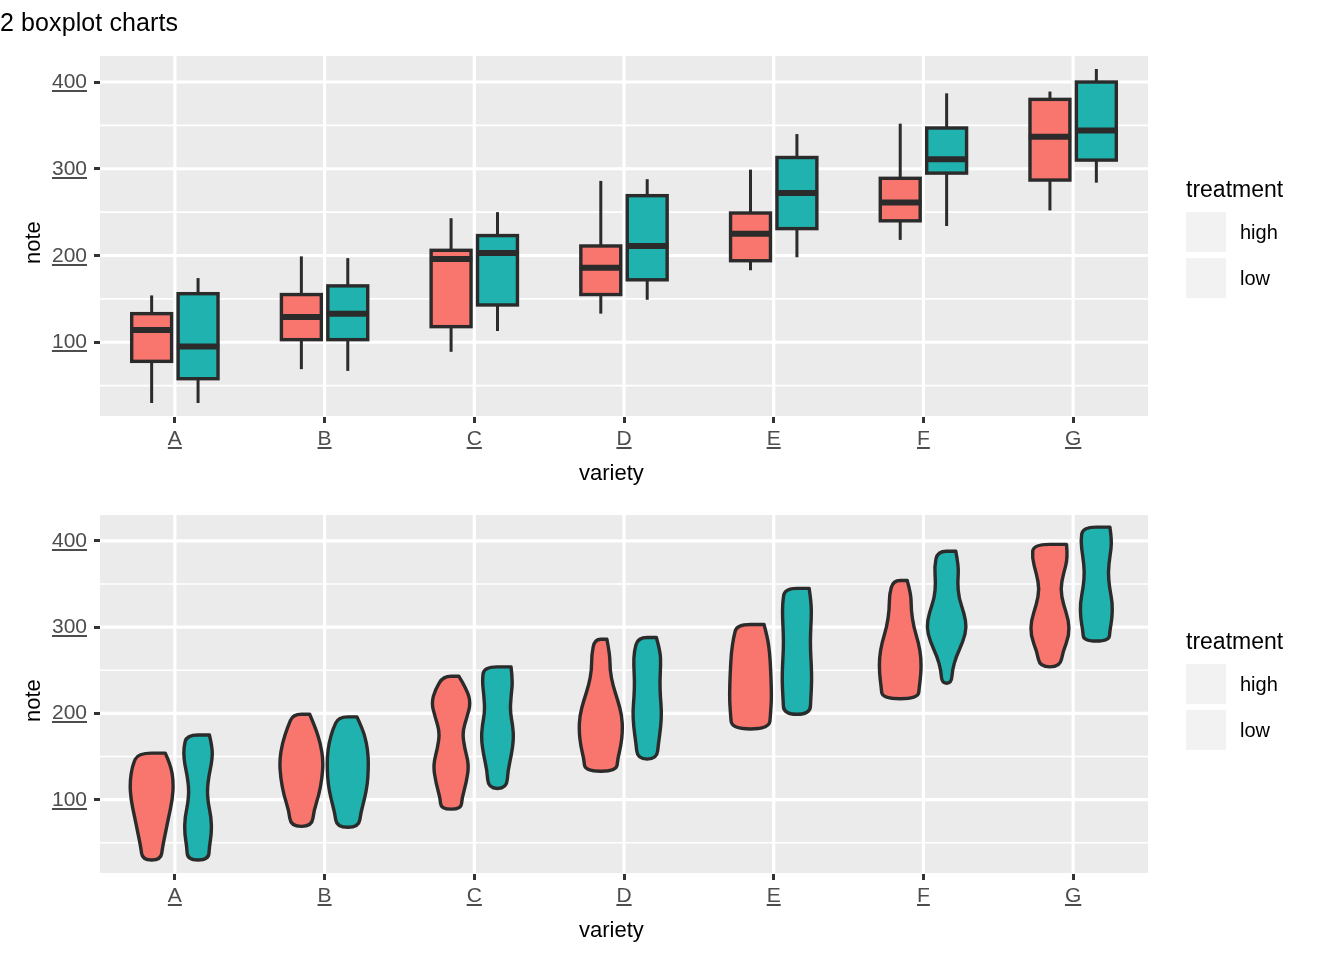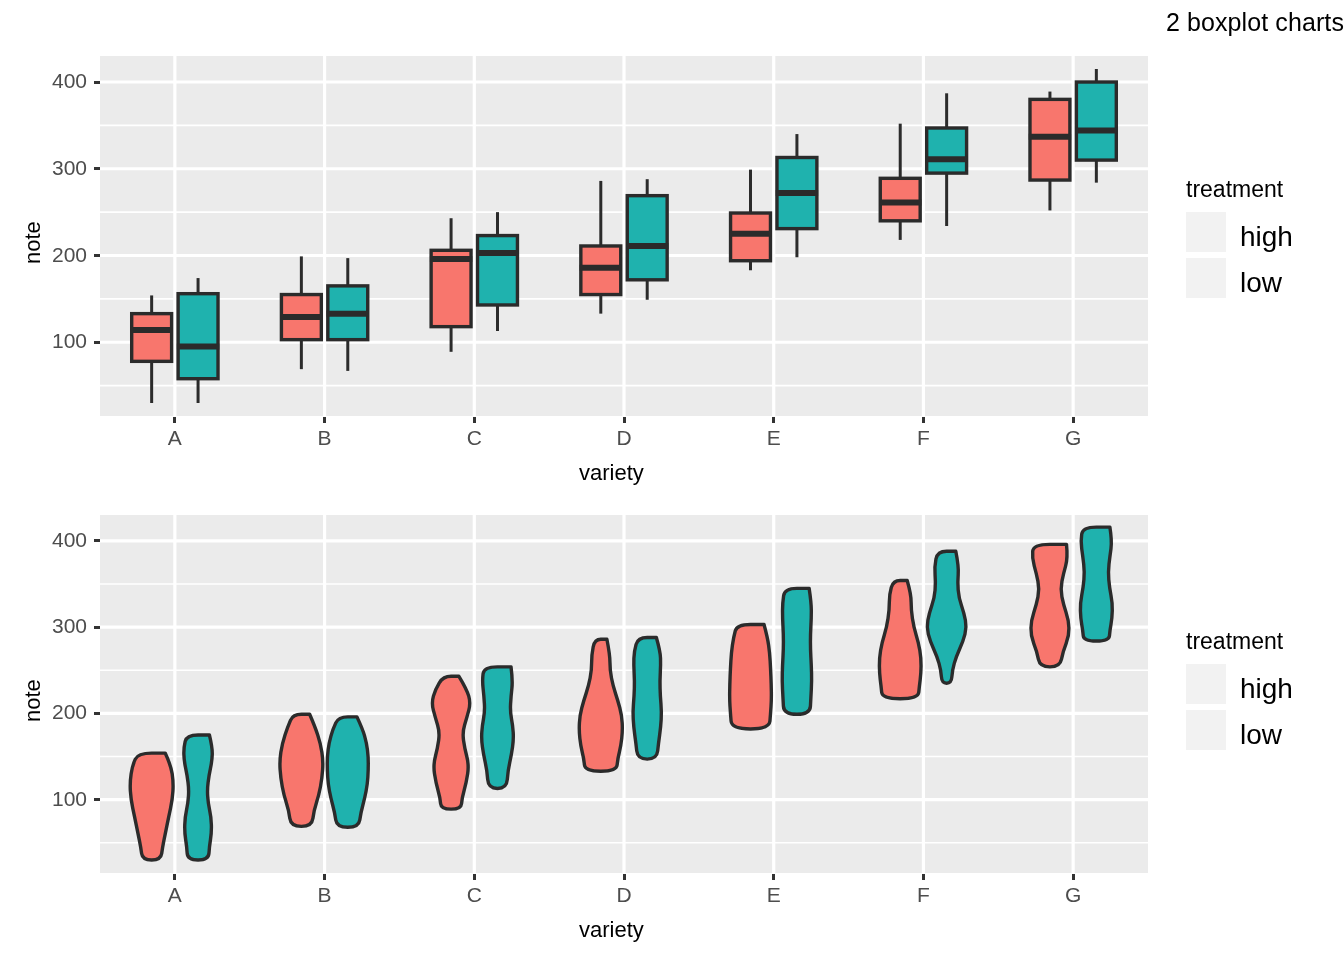--- a/index.html
+++ b/index.html
@@ -18,34 +18,35 @@
     position: absolute;
     left: 0; top: 0;
     width: 1344px;
     height: 960px;
   }
   .chart-title {
     position: absolute;
     left: 0;
     top: 8px;
     width: 1344px;
-    text-align: right;
+    text-align: left;
     font-size: 25px;
     color: #000000;
     letter-spacing: 0.1px;
   }
   .panel-bg {
     position: absolute;
     background: #EBEBEB;
   }
   .axis-label {
     position: absolute;
     font-size: 21px;
     color: #4D4D4D;
     white-space: nowrap;
+    text-decoration: underline;
   }
   .axis-title {
     position: absolute;
     font-size: 22px;
     color: #000000;
     white-space: nowrap;
   }
   .axis-title.rot {
     transform-origin: 0 0;
     transform: rotate(-90deg);
@@ -55,21 +56,21 @@
     background: #333333;
   }
   .legend-title {
     position: absolute;
     font-size: 23px;
     color: #000000;
     white-space: nowrap;
   }
   .legend-label {
     position: absolute;
-    font-size: 28px;
+    font-size: 20px;
     color: #000000;
     white-space: nowrap;
   }
   .legend-key-bg {
     position: absolute;
     background: #F2F2F2;
   }
   svg.layer {
     position: absolute;
     left: 0; top: 0;

